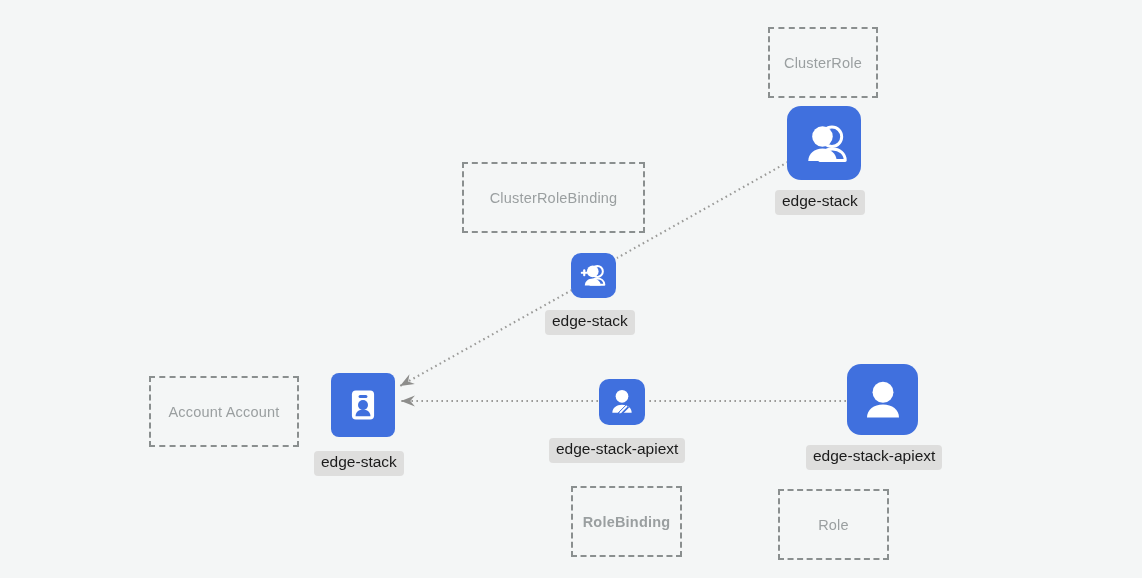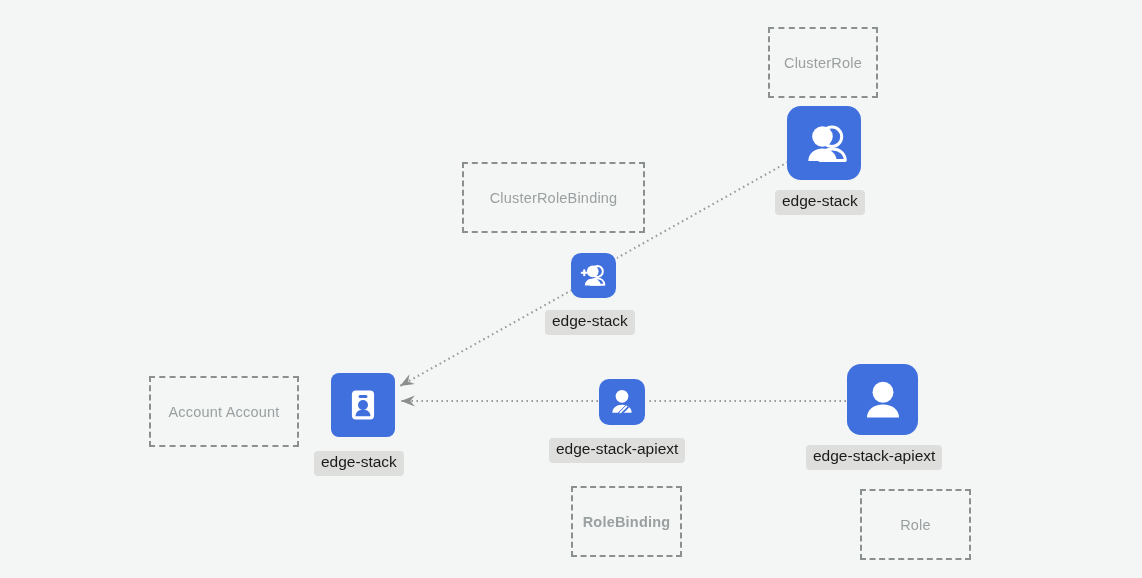--- a/index.html
+++ b/index.html
@@ -101,21 +101,21 @@
       </div>
       <div class="kind-box" style="left: 462px; top: 146px; width: 183px; height: 71px; border-color: rgb(138, 143, 143);">
         <span style="color: rgb(154, 159, 160);">ClusterRoleBinding</span>
       </div>
       <div class="kind-box" style="left: 149px; top: 360px; width: 150px; height: 71px; border-color: rgb(138, 143, 143);">
         <span style="color: rgb(154, 159, 160);">Account Account</span>
       </div>
       <div class="kind-box" style="left: 571px; top: 470px; width: 111px; height: 71px; border-color: rgb(138, 143, 143); font-weight: bold;">
         <span style="color: rgb(154, 159, 160);">RoleBinding</span>
       </div>
-      <div class="kind-box" style="left: 860px; top: 473px; width: 111px; height: 71px; border-color: rgb(138, 143, 143);">
+      <div class="kind-box" style="left: 778px; top: 473px; width: 111px; height: 71px; border-color: rgb(138, 143, 143);">
         <span style="color: rgb(154, 159, 160);">Role</span>
       </div>
     </div>
   <div id="nodes">
       <div class="node node-icon" style="left: 787px; top: 90px; width: 74px; height: 74px; border-radius: 14px; background: rgb(64, 112, 222);">
         <svg width="65" height="65" viewBox="0 0 48 48">
           <circle cx="29.5" cy="19" r="7.2" fill="none" stroke="#ffffff" stroke-width="2.2"></circle>
           <path d="M20.5 36.5c0-5.2 4.2-8.4 9.4-8.4s9.4 3.2 9.4 8.4z" fill="none" stroke="#ffffff" stroke-width="2.2" stroke-linejoin="round"></path>
           <circle cx="22.5" cy="18.8" r="7.6" fill="#ffffff"></circle>
           <path d="M12 37c0-5.6 4.7-9.3 10.5-9.3S33 31.4 33 37z" fill="#ffffff"></path>

